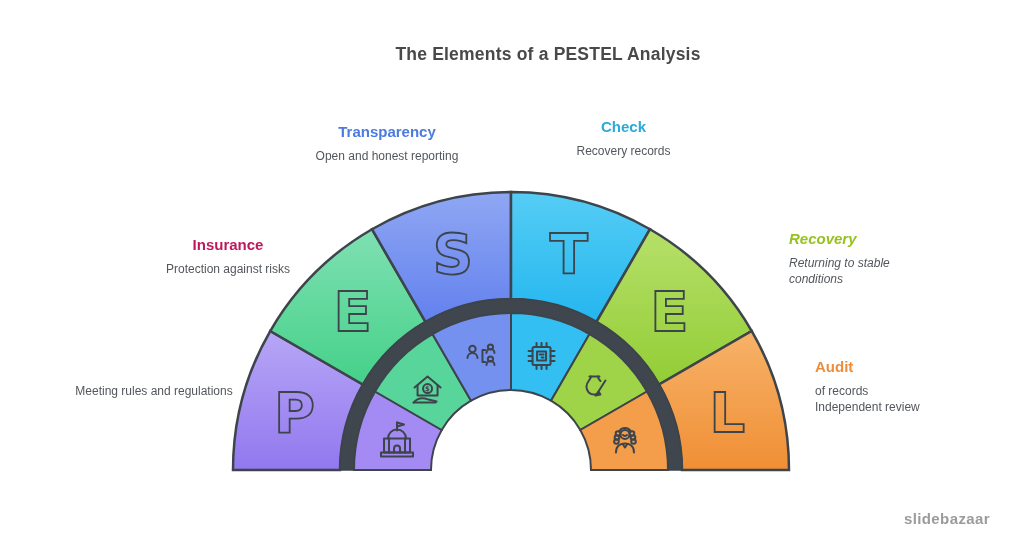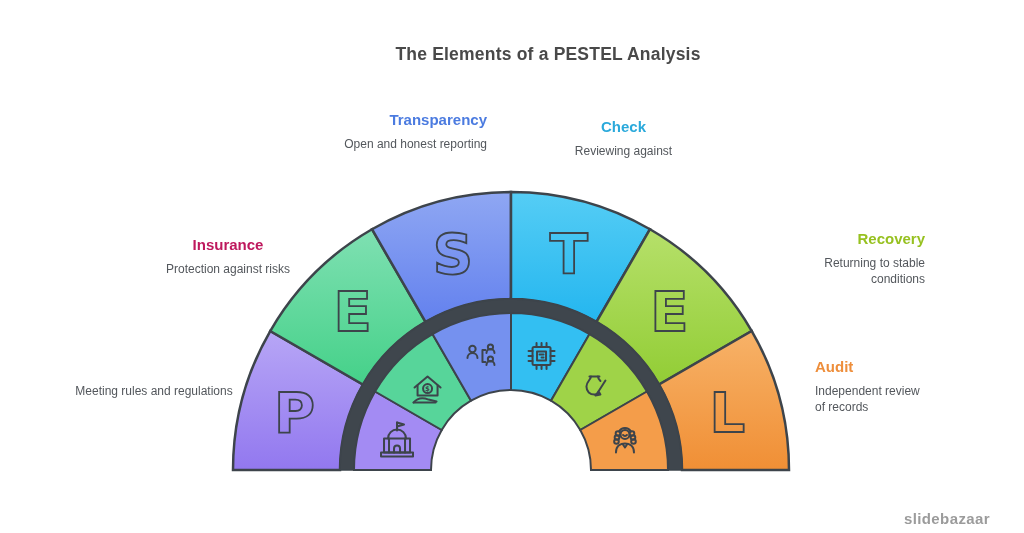--- a/index.html
+++ b/index.html
@@ -22,24 +22,24 @@
   .seg-letter{
     font-family:"DejaVu Sans", sans-serif;font-weight:700;font-size:56px;
     fill:none;stroke:#3d444b;stroke-width:1.8px;
   }
   .icon{stroke:#3d444b;stroke-width:2;fill:none;stroke-linecap:round;stroke-linejoin:round;}
   .icon-text{fill:#3d444b;stroke:none;font:700 7px "DejaVu Sans",sans-serif;text-anchor:middle;}
   .callout{position:absolute;}
   .callout .c-title{font-size:15px;font-weight:700;margin-bottom:8px;}
   .callout .c-desc{font-size:12px;color:#53575c;line-height:16px;}
   .c-desc div:empty{display:none;}
-  .lab-transparency{left:287px;top:111px;width:200px;text-align:right;}
+  .lab-transparency{left:287px;top:123px;width:200px;text-align:center;}
   .lab-check{left:526px;top:118px;width:195px;text-align:center;}
   .lab-insurance{left:128px;top:236px;width:200px;text-align:center;}
-  .lab-recovery{left:745px;top:230px;width:180px;text-align:right;}
+  .lab-recovery{left:789px;top:230px;width:180px;text-align:left;font-style:italic;}
   .lab-compliance{left:40px;top:383px;width:228px;text-align:center;}
   .lab-audit{left:815px;top:358px;width:160px;text-align:left;}
 </style>
 </head>
 <body>
 
 <div class="page-title">The Elements of a PESTEL Analysis</div>
 
 <svg id="arch-svg" width="1024" height="533" viewBox="0 0 1024 533">
     <defs>
@@ -146,21 +146,21 @@
   <div class="c-title" style="color: rgb(75, 123, 224);">Transparency</div>
   <div class="c-desc">
     <div>Open and honest reporting</div>
 
   </div>
 </div>
 
 <div class="callout lab-check">
   <div class="c-title" style="color: rgb(42, 169, 219);">Check</div>
   <div class="c-desc">
-    <div>Reviewing against</div>
+    <div>Recovery records</div>
 
   </div>
 </div>
 
 <div class="callout lab-insurance">
   <div class="c-title" style="color: #be185d;">Insurance</div>
   <div class="c-desc">
     <div>Protection against risks</div>
 
   </div>
@@ -177,18 +177,18 @@
 <div class="callout lab-compliance">
   <div class="c-desc">
     <div>Meeting rules and regulations</div>
 
   </div>
 </div>
 
 <div class="callout lab-audit">
   <div class="c-title" style="color: rgb(238, 142, 59);">Audit</div>
   <div class="c-desc">
+    <div>of records</div>
     <div>Independent review</div>
-    <div>of records</div>
   </div>
 </div>
 
 <div class="watermark">slidebazaar</div>
 
 </body></html>

